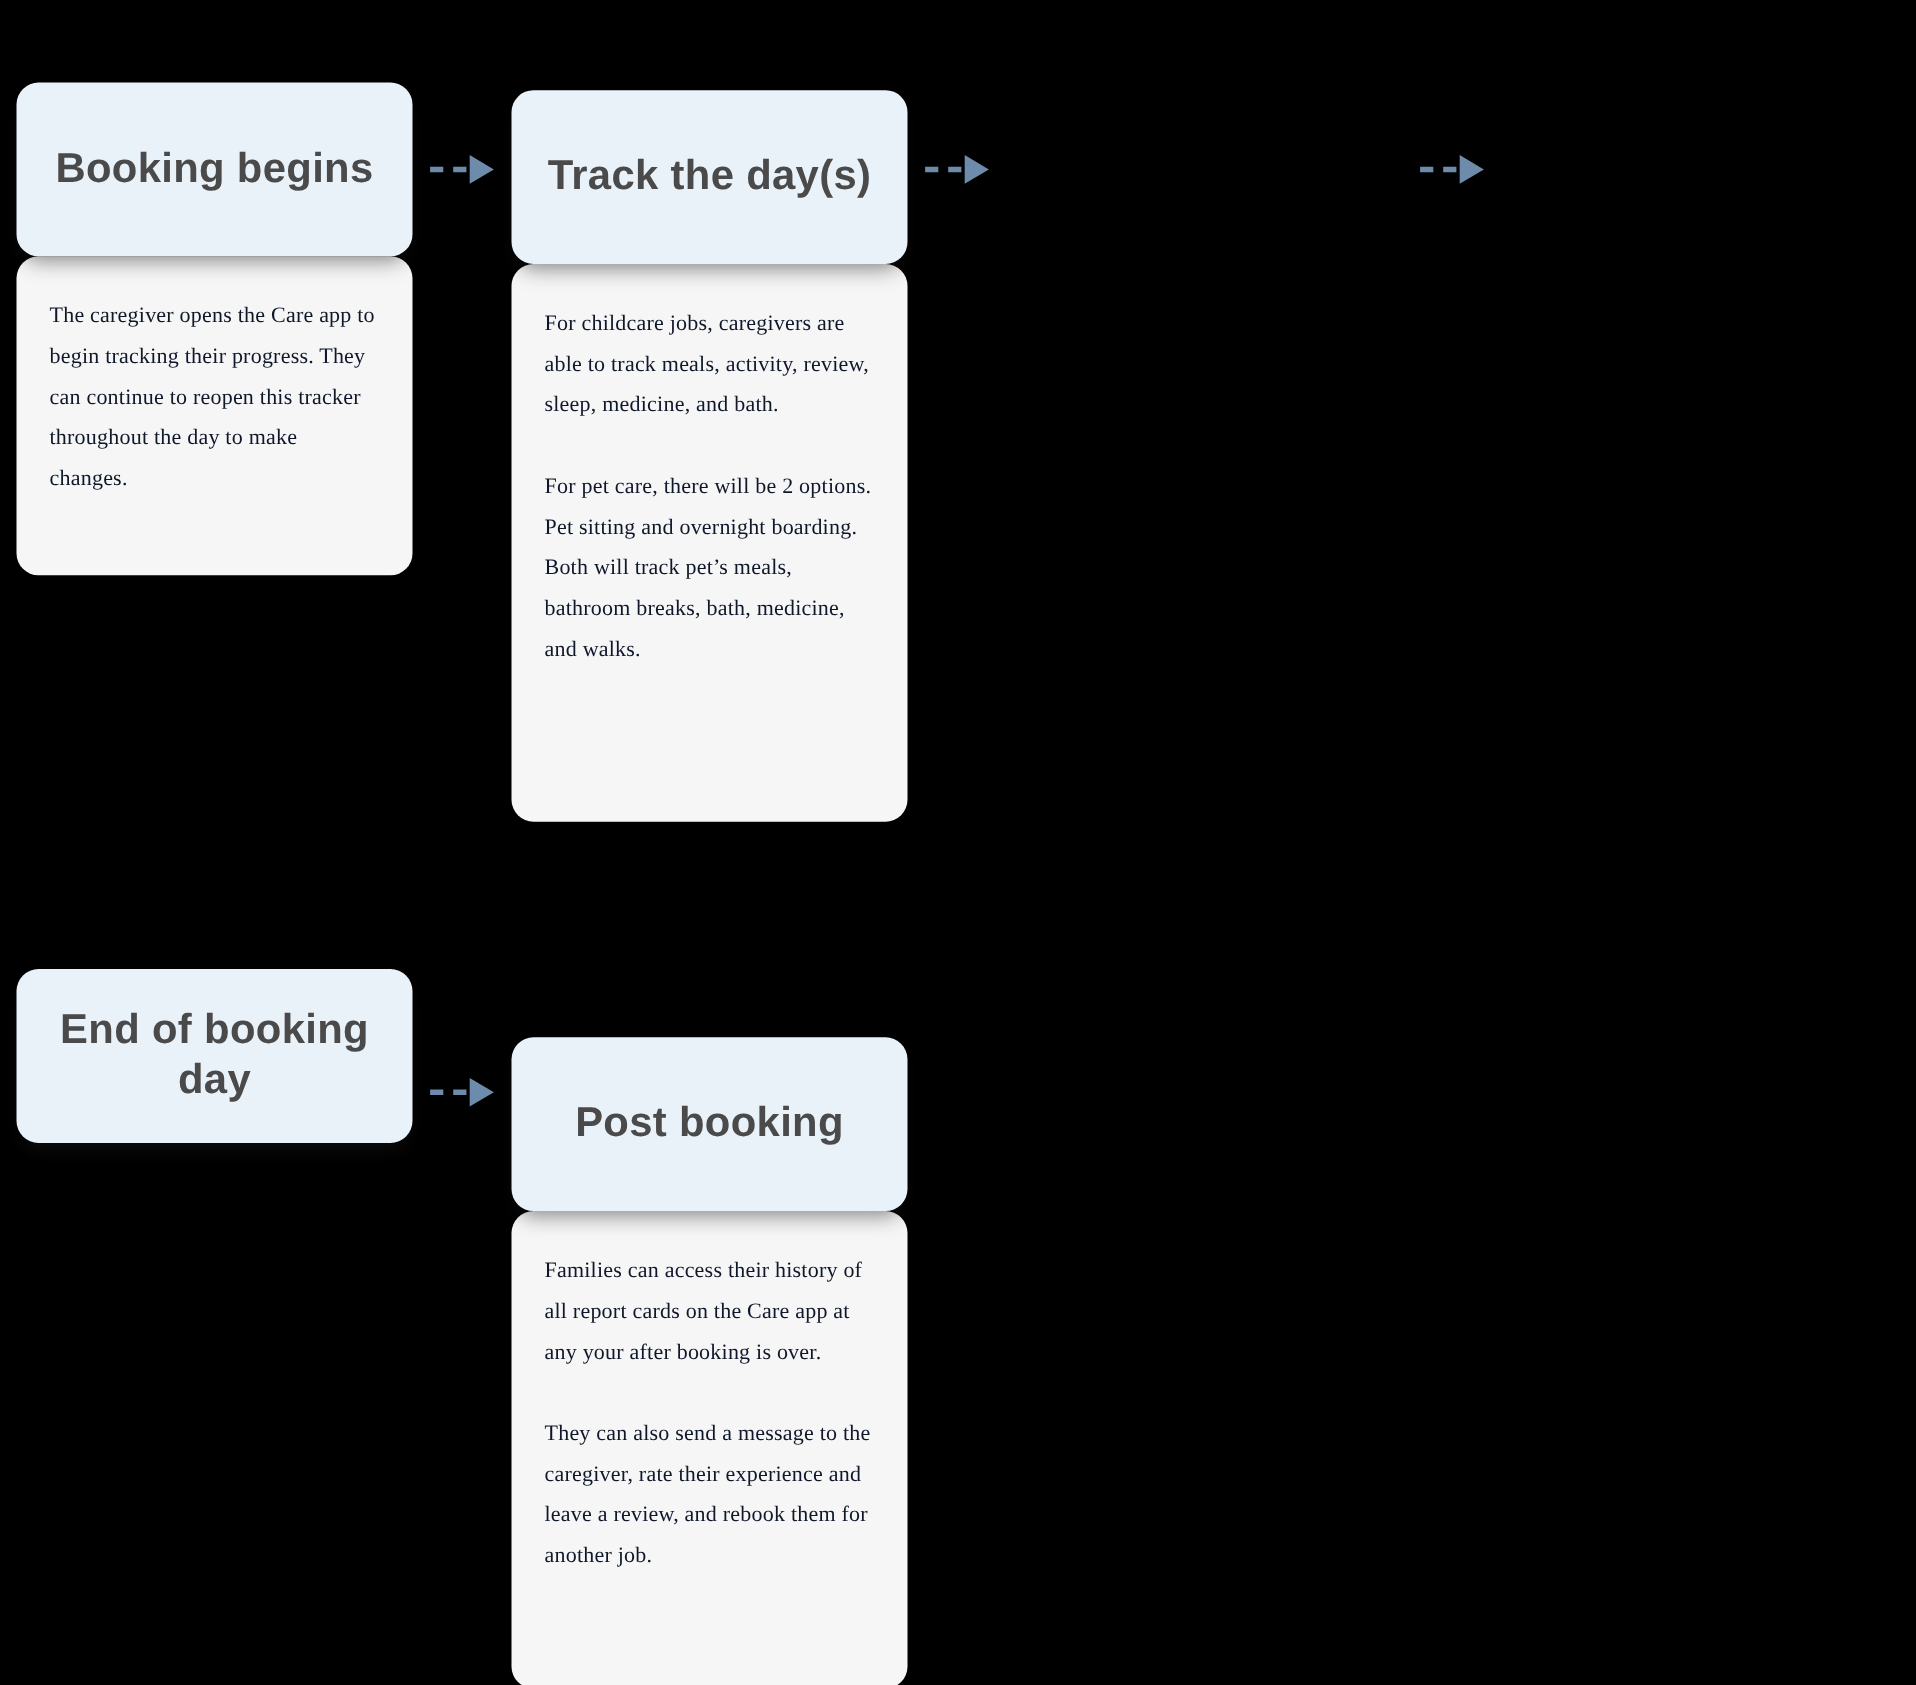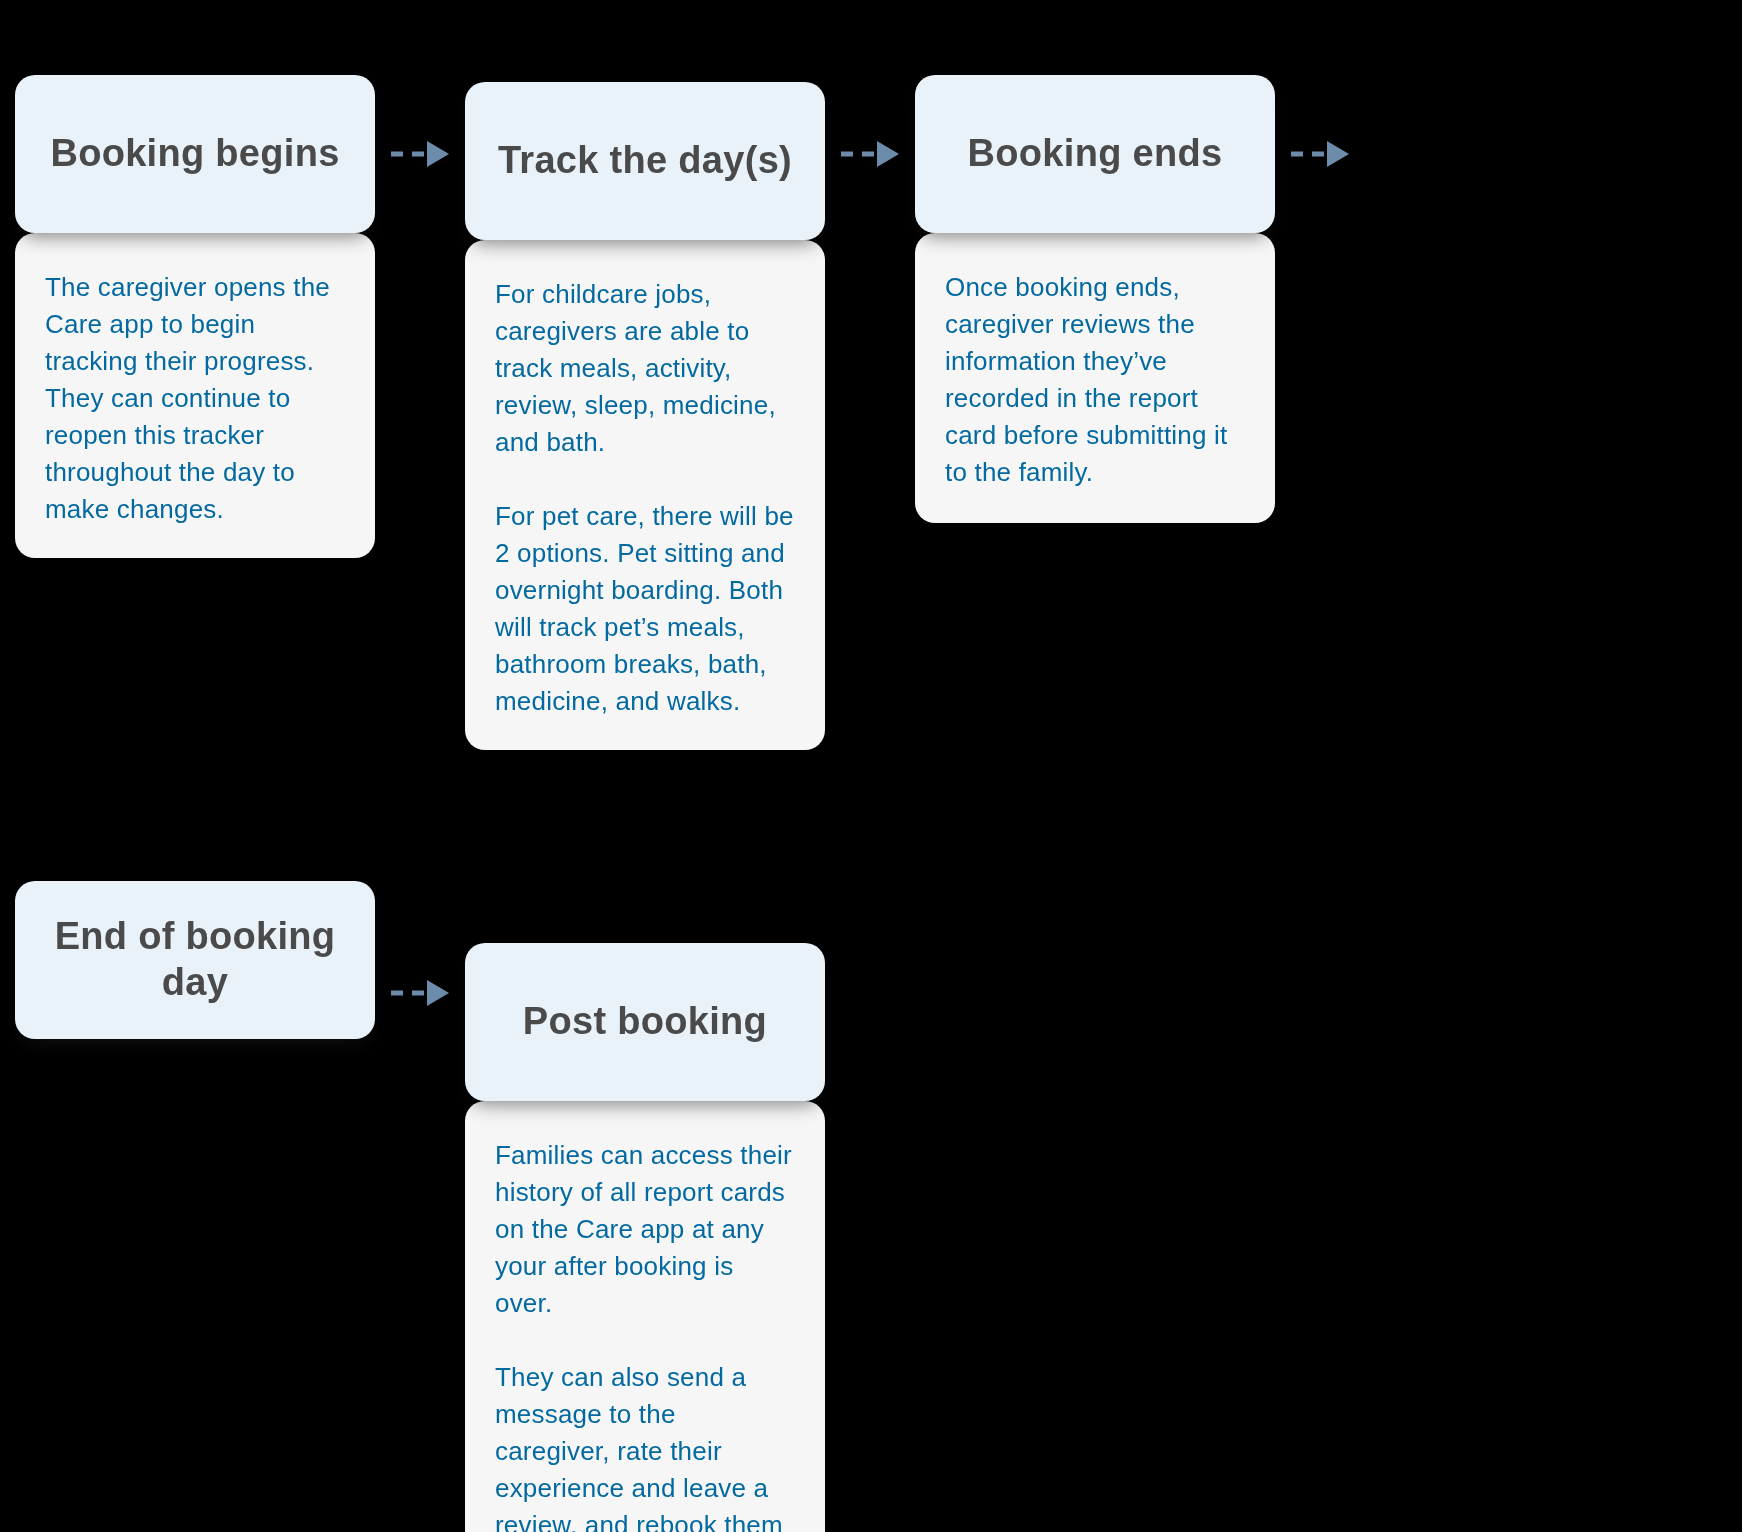--- a/index.html
+++ b/index.html
@@ -50,24 +50,25 @@
     flex: 1 1 auto;
     background: #f6f6f6;
     border-radius: 20px;
     padding: 36px 30px 30px 30px;
     box-sizing: border-box;
     position: relative;
     z-index: 1;
   }
   .card-body p {
     margin: 0 0 37px 0;
-    font-size: 26px;
+    font-size: 20px;
     line-height: 37px;
-    color: #0369a1;
+    color: #0f172a;
     letter-spacing: 0.2px;
+    font-family: Liberation Serif, serif;
   }
   .card-body p:last-child { margin-bottom: 0; }
 
   
   .pos-c1 { left: 15px;   top: 75px;  height: 448px; }
   .pos-c2 { left: 465px;  top: 82px;  height: 665px; }
   .pos-c3 { left: 915px;  top: 75px;  height: 448px; }
   .pos-c4 { left: 1365px; top: 75px;  height: 448px; }
   .pos-c5 { left: 15px;   top: 881px; height: 592px; }
   .pos-c6 { left: 465px;  top: 913px; height: 592px; margin-top: 30px; }
@@ -109,28 +110,20 @@
       <p>For childcare jobs, caregivers are able to track meals, activity, review, sleep, medicine, and bath.</p>
       <p>For pet care, there will be 2 options. Pet sitting and overnight boarding. Both will track pet’s meals, bathroom breaks, bath, medicine, and walks.</p>
     </div>
   </div>
 
   <svg class="flow-arrow pos-a2" viewBox="0 0 62 30">
     <line x1="2" y1="15" x2="38" y2="15" stroke="#6d8cab" stroke-width="5" stroke-dasharray="12 9"></line>
     <polygon points="38,2 60,15 38,28" fill="#6d8cab"></polygon>
   </svg>
 
-  <div class="flow-card pos-c3">
-    <div class="card-header">
-      <div class="card-title">Booking ends</div>
-    </div>
-    <div class="card-body">
-      <p>Once booking ends, caregiver reviews the information they’ve recorded in the report card before submitting it to the family.</p>
-    </div>
-  </div>
 
   <svg class="flow-arrow pos-a3" viewBox="0 0 62 30">
     <line x1="2" y1="15" x2="38" y2="15" stroke="#6d8cab" stroke-width="5" stroke-dasharray="12 9"></line>
     <polygon points="38,2 60,15 38,28" fill="#6d8cab"></polygon>
   </svg>
 
 
   <div class="flow-card pos-c5">
     <div class="card-header">
       <div class="card-title">End of booking day</div>

